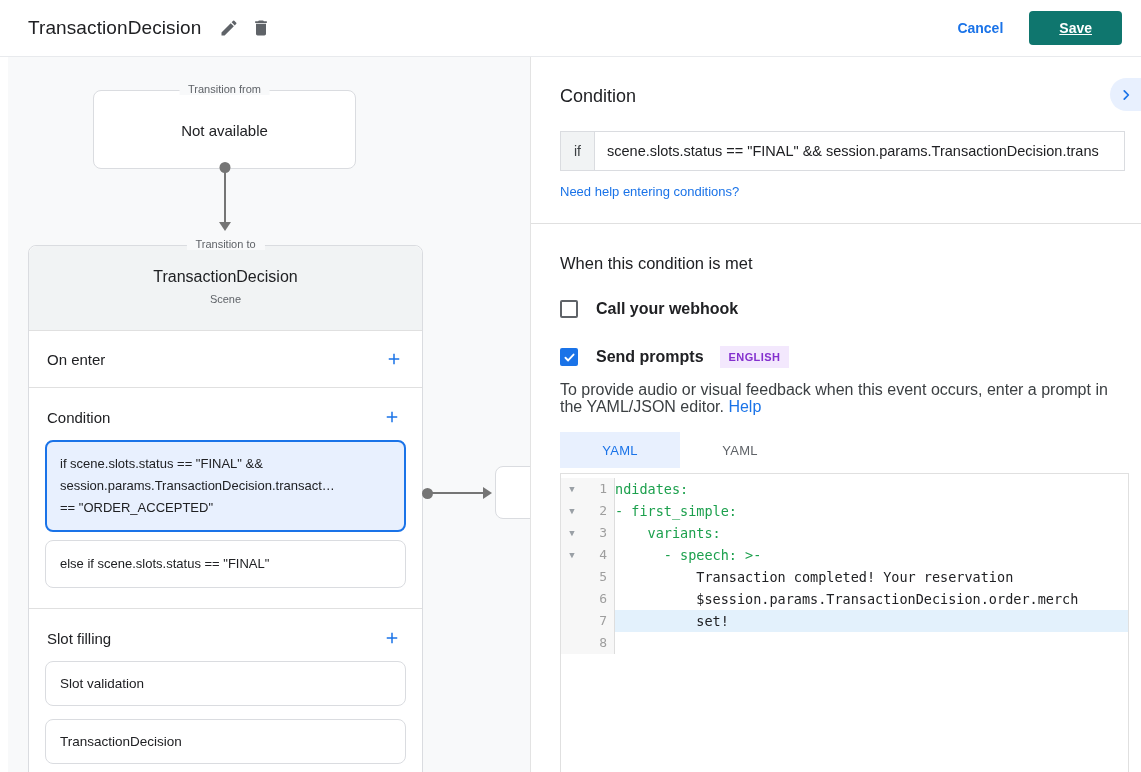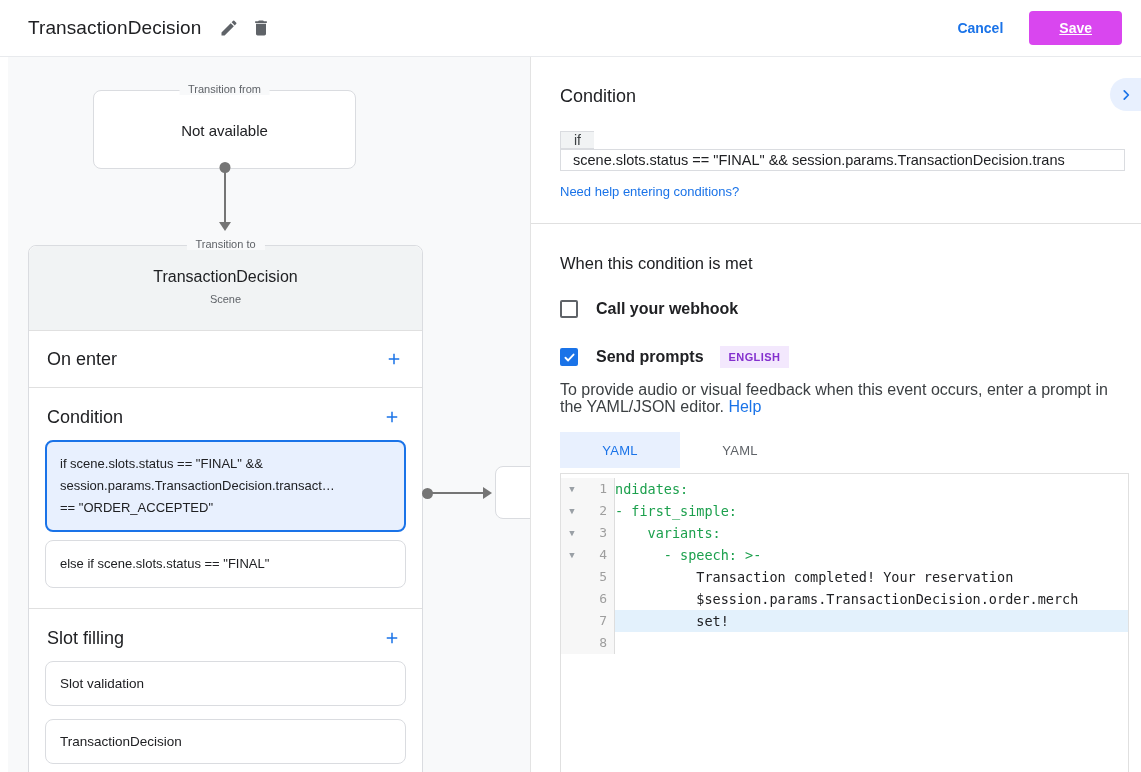--- a/index.html
+++ b/index.html
@@ -20,21 +20,21 @@
     background: none; border: none; cursor: pointer; color: #5f6368;
     width: 32px; height: 32px; display: flex; align-items: center; justify-content: center;
   }
   .icon-btn.edit { margin-left: 12px; }
   .topbar-spacer { flex: 1; }
   .btn-text {
     background: none; border: none; color: #1a73e8; font-size: 14px; font-weight: bold;
     cursor: pointer; padding: 8px 12px; font-family: "Liberation Sans", sans-serif;
   }
   .btn-primary {
-    background: #d946ef; color: #fff; border: none; border-radius: 4px;
+    background: #0f766e; color: #fff; border: none; border-radius: 4px;
     font-size: 14px; font-weight: bold; padding: 9px 30px; margin-left: 14px;
     cursor: pointer; font-family: "Liberation Sans", sans-serif; text-decoration: underline;
   }
 
   
   .flow-panel {
     position: absolute; top: 57px; left: 8px; width: 531px; height: 715px;
     background: #f8f9fa; overflow: hidden;
   }
   .legend {
@@ -71,21 +71,21 @@
     height: 85px; background: #f1f3f4; border-bottom: 1px solid #e0e0e0;
     border-radius: 8px 8px 0 0; text-align: center; padding-top: 22px;
   }
   .scene-card-title { font-size: 16px; color: #202124; }
   .scene-card-sub { font-size: 11px; color: #5f6368; margin-top: 7px; }
 
   .section-row {
     height: 57px; border-bottom: 1px solid #e0e0e0;
     display: flex; align-items: center; padding: 0 14px 0 18px;
   }
-  .section-label { font-size: 18px; color: #202124; flex: 1; }
+  .section-label { font-size: 15px; color: #202124; flex: 1; }
   .add-btn {
     background: none; border: none; cursor: pointer; color: #1a73e8;
     width: 28px; height: 28px; display: flex; align-items: center; justify-content: center;
   }
   .section-block { padding: 14px 16px 20px 16px; border-bottom: 1px solid #e0e0e0; }
   .section-block:last-child { border-bottom: none; }
   .section-block-head { display: flex; align-items: center; height: 30px; padding: 0 0 0 2px; }
 
   .cond-card {
     position: relative;
@@ -109,21 +109,21 @@
     background: #fff; z-index: 2; overflow: hidden;
     box-shadow: -1px 0 0 #e3e3e3;
     padding: 0 16px 0 29px;
   }
   .detail-title { font-size: 18px; font-weight: normal; color: #202124; margin-top: 29px; }
   .collapse-pill {
     position: absolute; top: 21px; right: 0; width: 31px; height: 33px;
     background: #e8f0fe; border: none; border-radius: 17px 0 0 17px; cursor: pointer;
     display: flex; align-items: center; justify-content: flex-start; padding-left: 9px;
   }
-  .if-row { display: flex; margin-top: 24px; height: 40px; flex-direction: column; }
+  .if-row { display: flex; margin-top: 24px; height: 40px; }
   .if-prefix {
     width: 34px; background: #f1f3f4; border: 1px solid #dadce0; border-right: none;
     display: flex; align-items: center; justify-content: center;
     font-size: 14px; color: #3c4043;
   }
   .if-input {
     flex: 1; border: 1px solid #dadce0; background: #fff; color: #202124;
     font-size: 14.5px; padding: 0 12px; font-family: "Liberation Sans", sans-serif;
     border-radius: 0; outline: none;
   }

